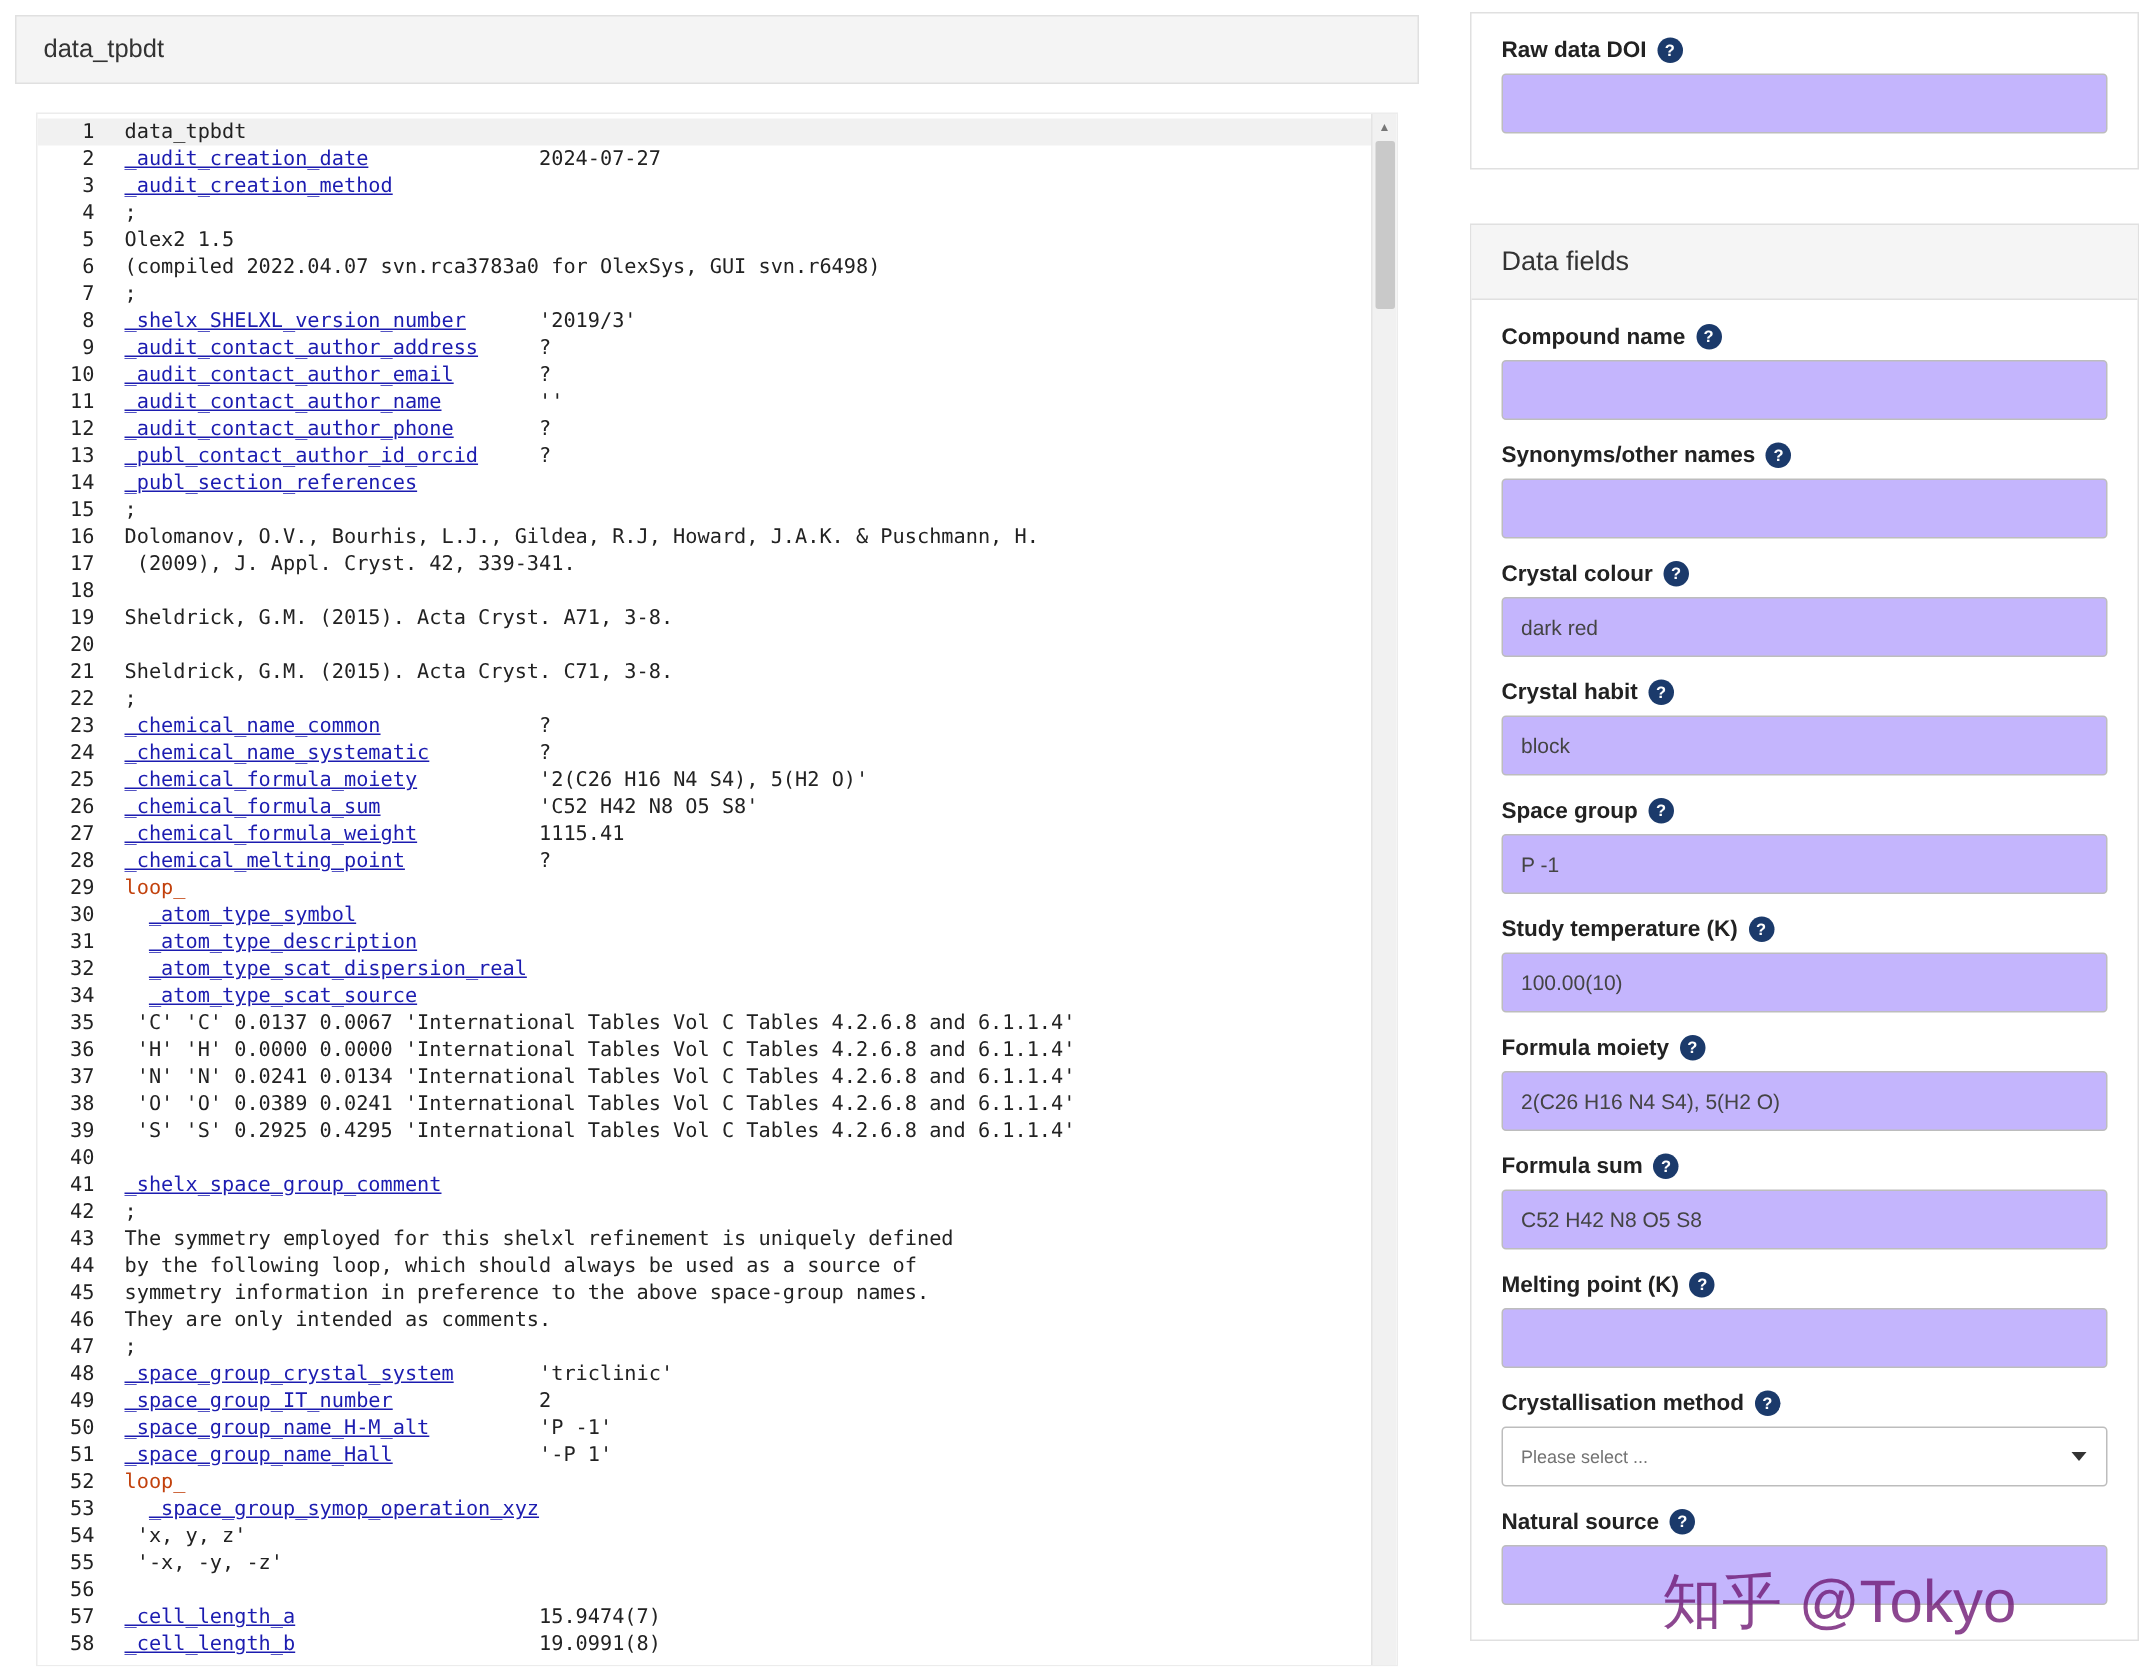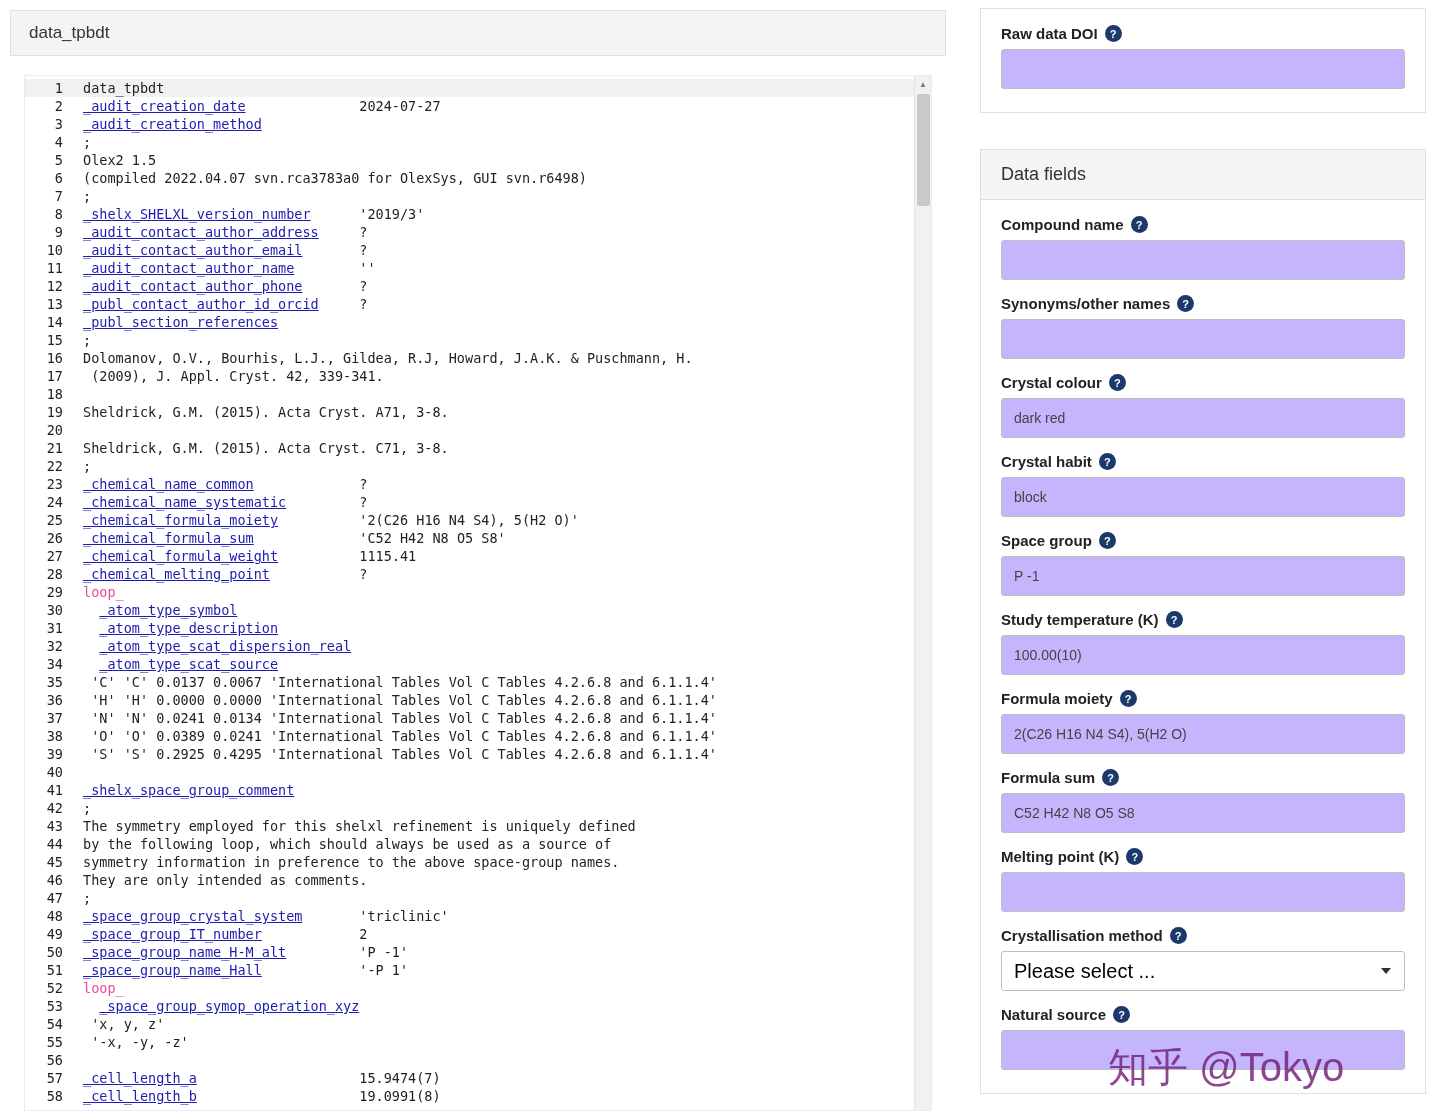--- a/index.html
+++ b/index.html
@@ -15,21 +15,21 @@
             background:#fff; border:1px solid #ececec; overflow:hidden; }
   .code-scroll { position:absolute; left:0; top:0; right:17px; bottom:0; overflow:hidden;
                  font-family:"DejaVu Sans Mono", monospace; font-size:13.5px; line-height:18px;
                  padding-top:3px; }
   .line { display:flex; white-space:pre; }
   .line.active { background:#f1f1f1; }
   .ln { width:58px; text-align:right; padding-right:20px; color:#222; flex:none;
         user-select:none; }
   .code { white-space:pre; color:#111; }
   .tok-key { color:#1c1cb0; text-decoration:underline; }
-  .tok-loop { color:#ec4899; }
+  .tok-loop { color:#c2410c; }
   .tok-plain { color:#222; }
 
   .scrollbar { position:absolute; right:0; top:0; width:17px; height:100%;
                background:#f1f1f1; border-left:1px solid #e4e4e4; }
   .sb-arrow { height:17px; display:flex; align-items:center; justify-content:center;
               color:#777; font-size:8px; }
   .sb-thumb { position:absolute; top:18px; left:2px; width:13px; height:112px;
               background:#c9c9c9; border-radius:2px; }
 
   
@@ -42,21 +42,21 @@
   .flabel { font-size:15px; font-weight:bold; color:#222; margin-bottom:7px;
             display:flex; align-items:center; gap:7px; }
   .help { display:inline-flex; width:17px; height:17px; border-radius:50%;
           background:#1b3a6b; color:#fff; font-size:11px; font-weight:bold;
           align-items:center; justify-content:center; flex:none; cursor:pointer; }
   .field input { width:100%; height:40px; border:1px solid #bdbdbd; border-radius:3px;
                  padding:0 12px; font-size:14px; color:#444;
                  font-family:"Liberation Sans", sans-serif; background:#c4b5fd; }
   .select-wrap { position:relative; }
   .field select { width:100%; height:40px; border:1px solid #bdbdbd; border-radius:3px;
-                  padding:0 12px; font-size:20px; color:#000000; background:#fff;
+                  padding:0 12px; font-size:12px; color:#737373; background:#fff;
                   font-family:"Liberation Sans", sans-serif;
                   -webkit-appearance:none; appearance:none; }
   .select-wrap::after { content:""; position:absolute; right:14px; top:17px;
                         border-left:5px solid transparent; border-right:5px solid transparent;
                         border-top:6px solid #333; pointer-events:none; }
 
   .watermark { position:absolute; left:1108px; top:1018px; font-size:40px;
                color:#701a75; opacity:0.8; white-space:nowrap; pointer-events:none;margin-top:22px; }
 </style>
 </head>

